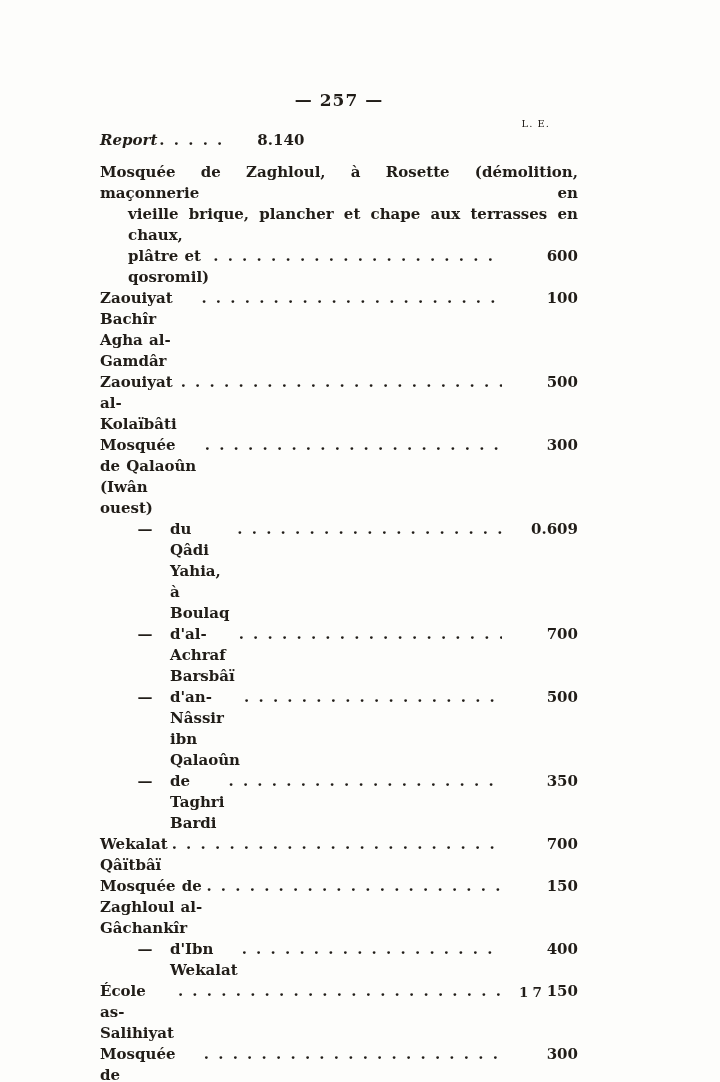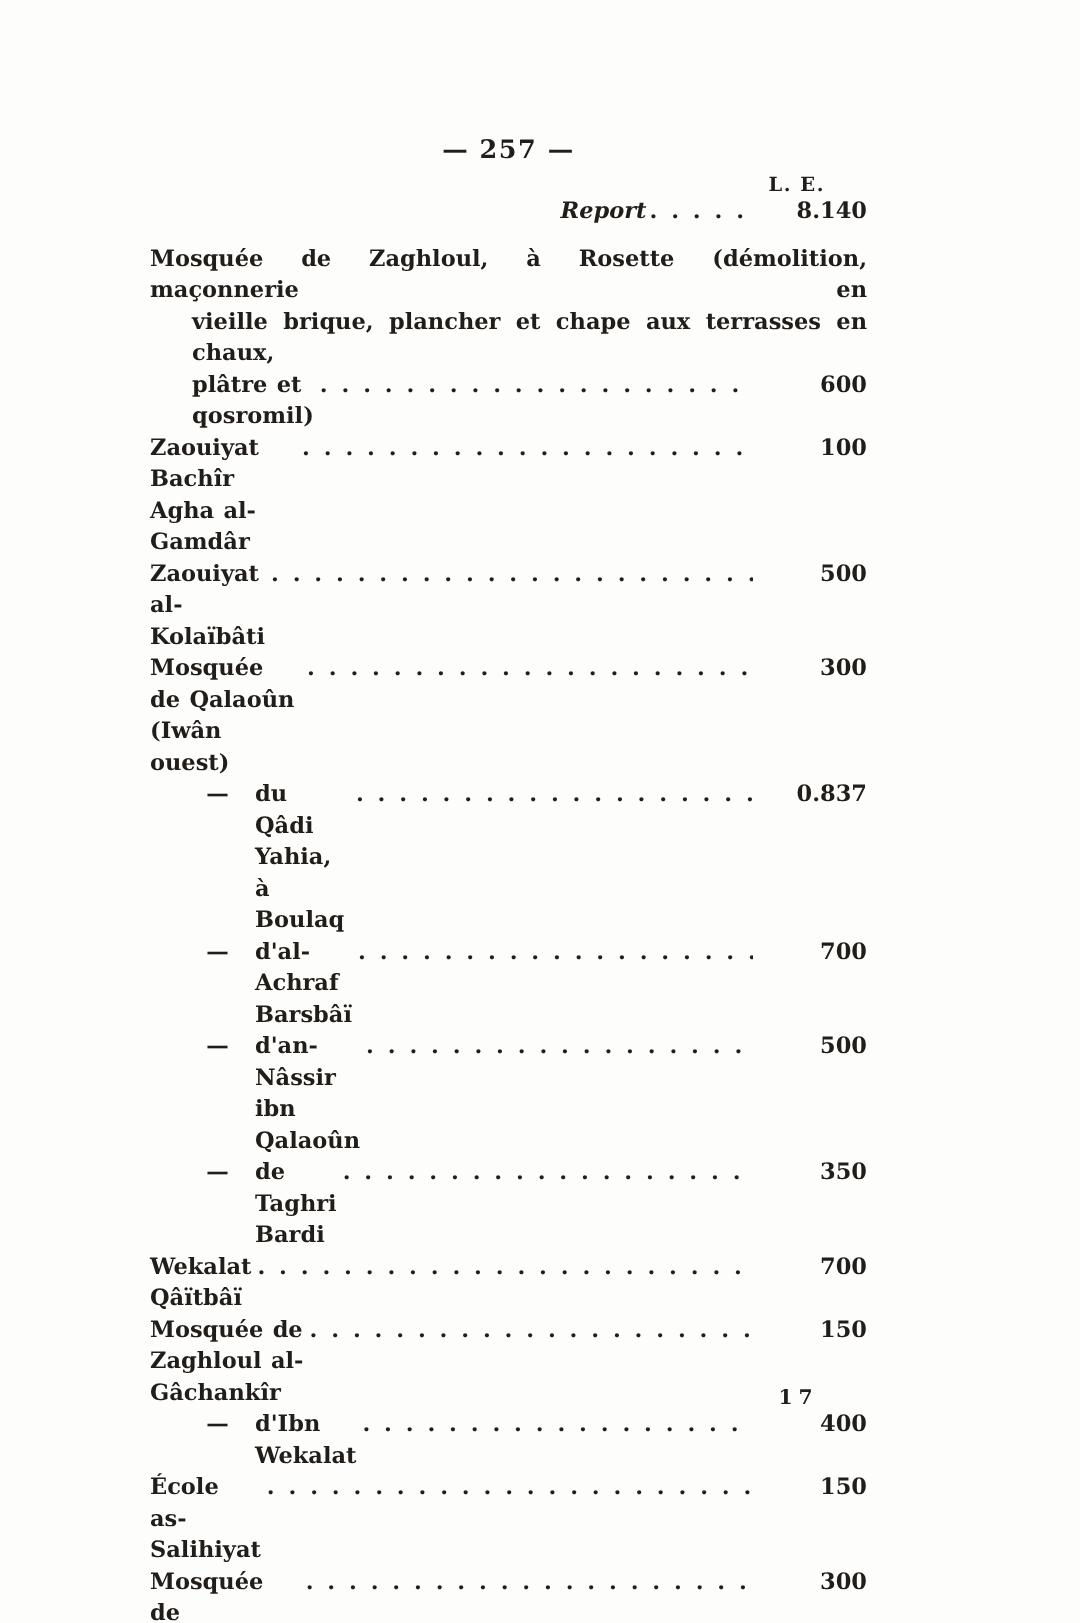--- a/index.html
+++ b/index.html
@@ -1,34 +1,34 @@
 <!DOCTYPE html>
 <html><head>
 <meta charset="utf-8">
 <style>
   html,body{margin:0;padding:0;}
   body{width:720px;height:1082px;background:#fdfdfb;}
   .page{position:relative;width:720px;height:1082px;background:#fdfdfb;color:#211d18;
         font-family:"DejaVu Serif",serif;font-weight:600;overflow:hidden;}
   .page-number{margin:90px 0 0 100px;width:478px;text-align:center;font-size:17px;line-height:20px;letter-spacing:1px;}
   .m1{margin-left:100px;width:478px;font-size:15px;}
-  .le{font-weight:700;font-size:13px;letter-spacing:1px;text-align:right;line-height:13px;}
+  .le{font-weight:400;font-size:10px;letter-spacing:1px;text-align:right;line-height:13px;}
   .le1{margin-top:7px;padding-right:28px;}
-  .report-row,.carry-row{display:flex;align-items:baseline;justify-content:flex-end;line-height:21px;}
+  .report-row,.carry-row{display:flex;align-items:baseline;line-height:21px;}
   .ital{font-style:italic;}
   .ldots{letter-spacing:2px;margin:0 8px 0 2px;}
   .amt{flex:none;width:72px;text-align:right;}
   .row{display:flex;align-items:baseline;line-height:21px;word-spacing:1px;}
   .row.cont{padding-left:28px;justify-content:space-between;}
   .dashmark{flex:none;display:inline-block;width:20px;margin-left:35px;margin-right:15px;text-align:center;}
   .wrap-line{line-height:21px;text-align:justify;text-align-last:justify;word-spacing:2px;}
   .wrap-line.cont{padding-left:28px;}
   .dots{flex:1 1 auto;overflow:hidden;white-space:nowrap;margin:0 4px;}
   .dots::after{content:". . . . . . . . . . . . . . . . . . . . . . . . . . . . . . . . . . . . . . . . . . . . . . . . . . . . . . . . . . . .";letter-spacing:1.5px;}
-  .sig{position:absolute;left:519px;top:924px;font-size:13.5px;letter-spacing:4px;}
+  .sig{position:absolute;left:519px;top:984px;font-size:13.5px;letter-spacing:4px;}
 </style>
 </head>
 <body>
 
 <div class="page">
 
   <div class="page-number">— 257 —</div>
 
   <div class="m1">
     <div class="le le1">L. E.</div>
@@ -59,21 +59,21 @@
         </div>
         <div class="row">
           <span class="label">Mosquée de Qalaoûn (Iwân ouest)</span>
           <span class="dots"></span>
           <span class="amt">300</span>
         </div>
         <div class="row dash">
           <span class="dashmark">—</span>
           <span class="label">du Qâdi Yahia, à Boulaq</span>
           <span class="dots"></span>
-          <span class="amt">0.837</span>
+          <span class="amt">0.609</span>
         </div>
         <div class="row dash">
           <span class="dashmark">—</span>
           <span class="label">d'al-Achraf Barsbâï</span>
           <span class="dots"></span>
           <span class="amt">700</span>
         </div>
         <div class="row dash">
           <span class="dashmark">—</span>
           <span class="label">d'an-Nâssir ibn Qalaoûn</span>

